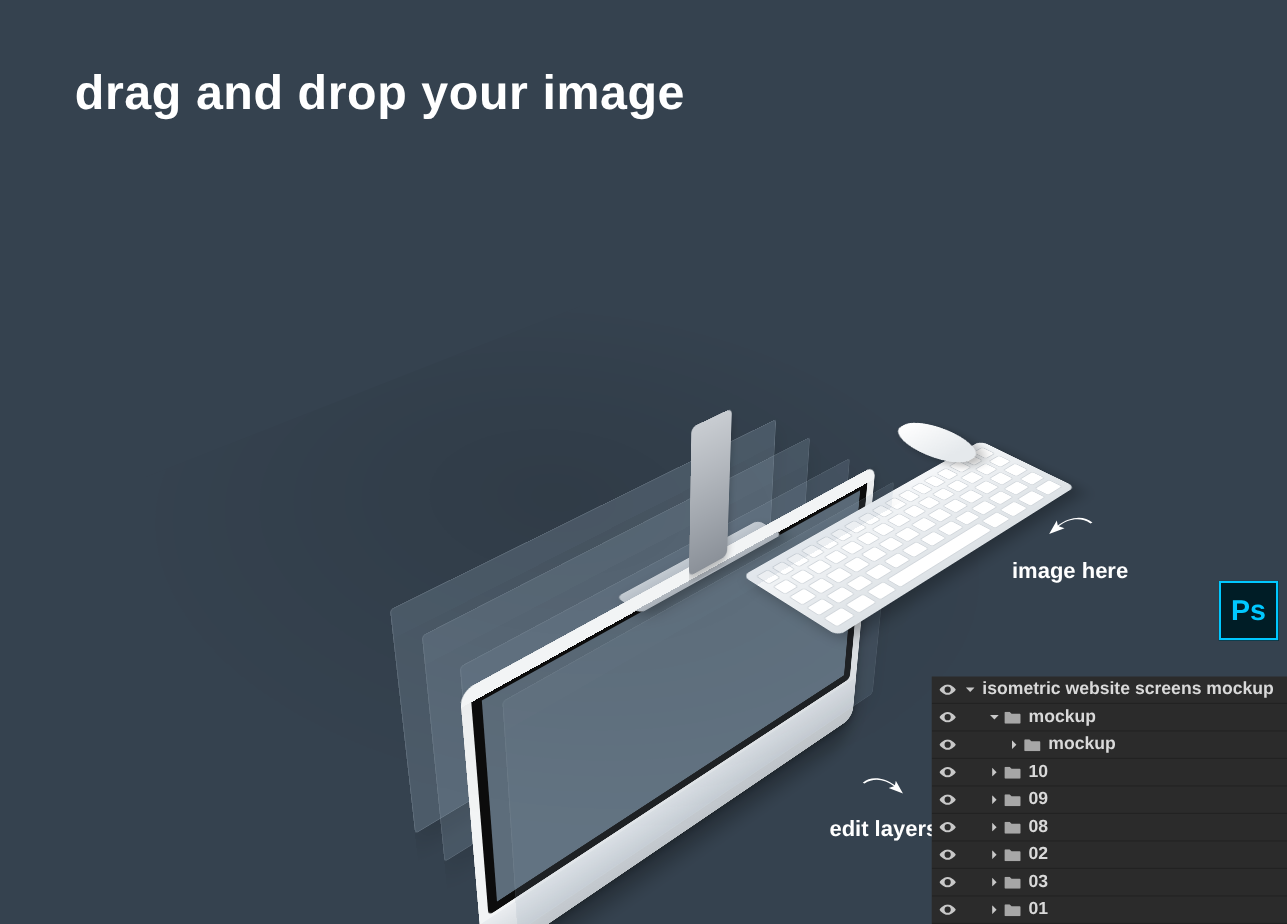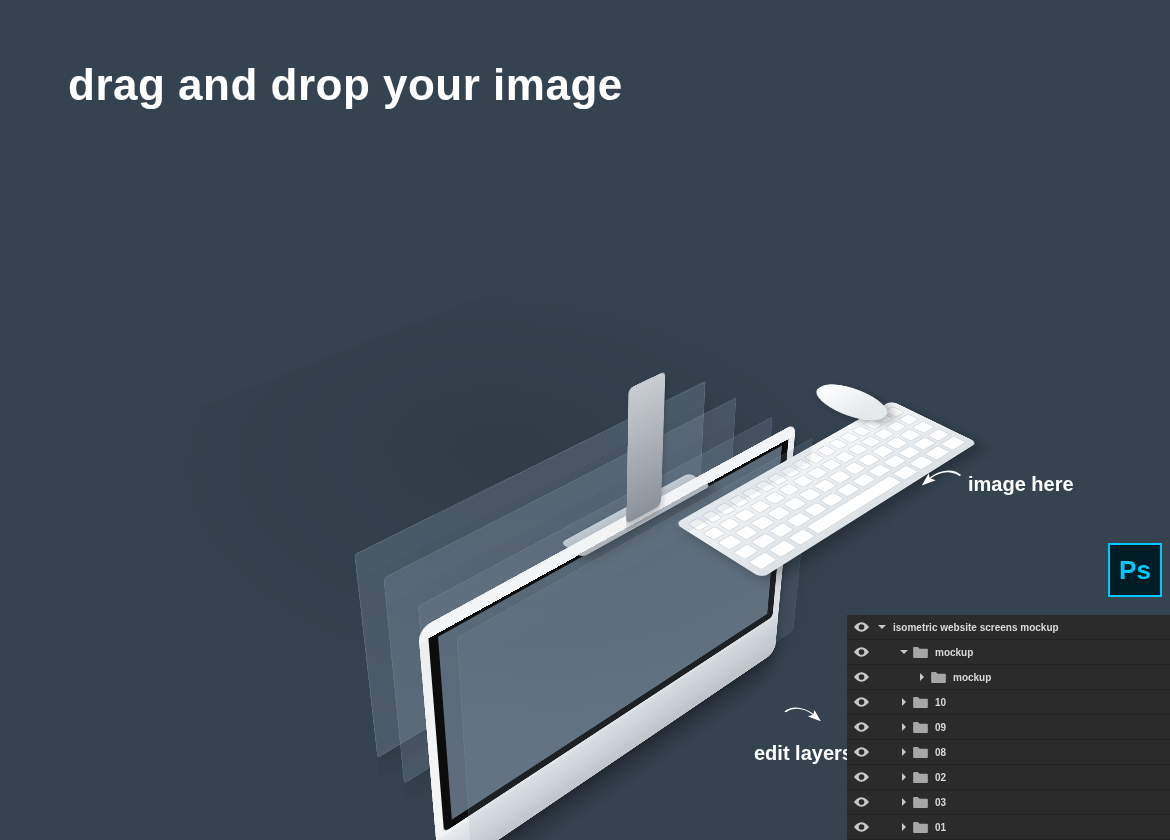--- a/index.html
+++ b/index.html
@@ -157,55 +157,54 @@
   
   .annot {
     position: absolute;
     font-size: 20px;
     font-weight: 600;
     display: flex;
     align-items: center;
     gap: 10px;
     color: #fff;
   }
-  .annot.image-here { left: 920px; top: 468px; align-items: center; gap: 6px;}
+  .annot.image-here { left: 920px; top: 468px; flex-direction: column; align-items: center; gap: 6px;}
   .annot.edit-layers { left: 754px; top: 705px; flex-direction: column; gap:6px;}
   .arrow-icon svg { width: 42px; height: 28px; fill: #fff; }
   .arrow-icon.right svg { width:40px; height:26px;}
 
   
   .ps-icon {
     position: absolute;
     right: 8px;
     top: 555px;
     width: 54px;
     height: 54px;
     background: #001d26;
     border: 2px solid #00c8ff;
     display:flex;
     align-items:center;
     justify-content:center;
     transform: translateY(-50%);
-    margin-top: 15px;
   }
   .ps-icon span {
     color: #00c8ff;
     font-weight: 700;
     font-size: 26px;
     font-family: Arial, sans-serif;
   }
 
   
   .layers-panel {
     position: absolute;
     right: 0;
     bottom: 0;
     width: 323px;
     background: #2b2b2b;
-    font-size: 10px;
+    font-size: 16px;
     font-family: "Segoe UI", Arial, sans-serif;
     color: #d9d9d9;
   }
   .layer-row, .layer-header {
     display: flex;
     align-items: center;
     height: 25px;
     border-bottom: 1px solid #222;
     position: relative;
     font-weight: bold;

